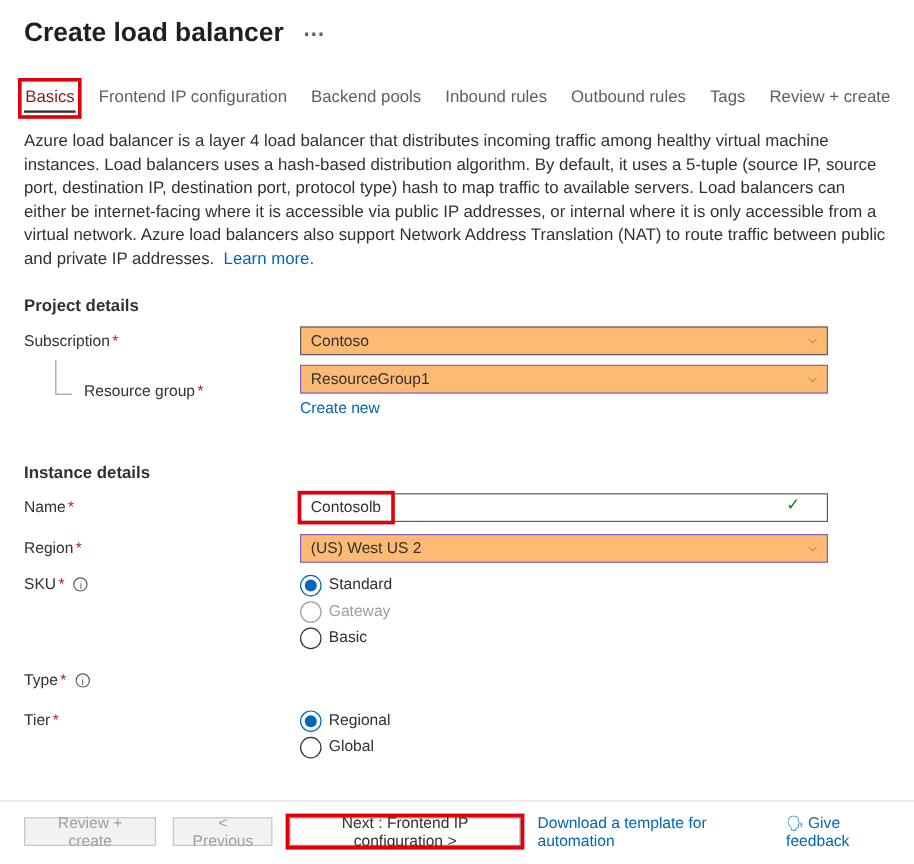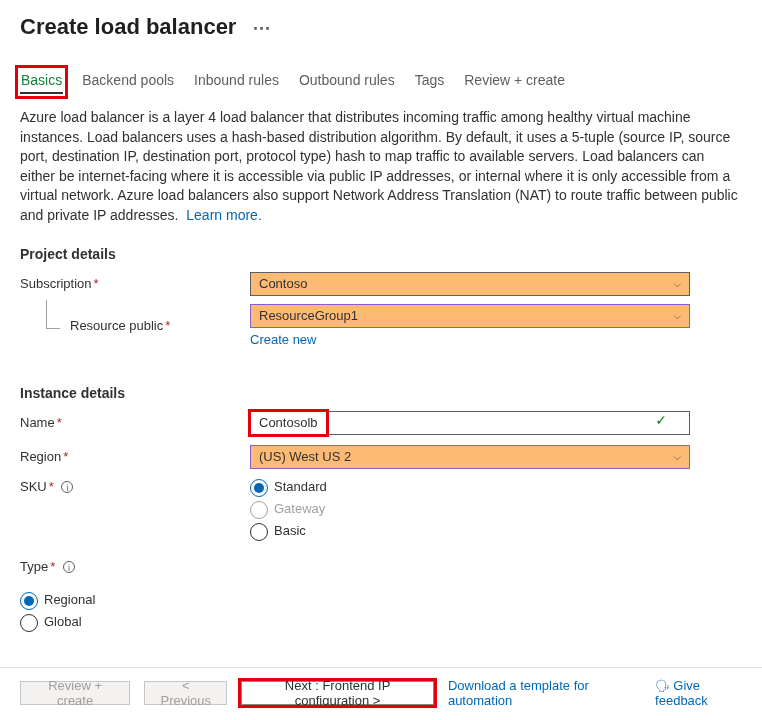--- a/index.html
+++ b/index.html
@@ -40,21 +40,21 @@
     margin-bottom: 14px;
     font-size: 14px;
   }
   .tab {
     color: #605e5c;
     cursor: pointer;
     padding: 2px 1px 4px 1px;
     white-space: nowrap;
   }
   .tab.active {
-    color: #15803d;
+    color: #7f1d1d;
     font-weight: 400;
     border-bottom: 2px solid #323130;
   }
   .hl-red {
     outline: 3px solid #e1000a;
     outline-offset: 0;
   }
   .tab.hl-red { outline-offset: 2px; }
 
   
@@ -248,20 +248,21 @@
 <body>
 
 <div class="page">
   <h1 class="page-title">
     <span>Create load balancer</span>
     <span class="ellipsis">⋯</span>
   </h1>
 
   <div class="tabs">
     <div class="tab active hl-red">Basics</div>
+    <div class="tab">Frontend IP configuration</div>
     <div class="tab">Backend pools</div>
     <div class="tab">Inbound rules</div>
     <div class="tab">Outbound rules</div>
     <div class="tab">Tags</div>
     <div class="tab">Review + create</div>
   </div>
 
   <div class="description">
     <span>Azure load balancer is a layer 4 load balancer that distributes incoming traffic among healthy virtual machine instances. Load balancers uses a hash-based distribution algorithm. By default, it uses a 5-tuple (source IP, source port, destination IP, destination port, protocol type) hash to map traffic to available servers. Load balancers can either be internet-facing where it is accessible via public IP addresses, or internal where it is only accessible from a virtual network. Azure load balancers also support Network Address Translation (NAT) to route traffic between public and private IP addresses.</span>&nbsp;&nbsp;<a class="link">Learn more.</a>
   </div>
@@ -275,21 +276,21 @@
     <div class="control">
       <div class="dropdown">
         <span>Contoso</span>
         <span class="chev">⌵</span>
       </div>
     </div>
   </div>
 
   <div class="form-row">
     <div class="label indent">
-      <span>Resource public</span><span class="req">*</span>
+      <span>Resource group</span><span class="req">*</span>
     </div>
     <div class="control">
       <div class="dropdown purple">
         <span>ResourceGroup1</span>
         <span class="chev">⌵</span>
       </div>
       <div class="sub-link"><a class="link">Create new</a></div>
     </div>
   </div>
 
@@ -347,20 +348,23 @@
       <span>Type</span><span class="req">*</span>
       <span class="info-icon">i</span>
     </div>
     <div class="control">
       <div class="radio-group">
       </div>
     </div>
   </div>
 
   <div class="form-row" style="align-items:flex-start;margin-top:18px;">
+    <div class="label">
+      <span>Tier</span><span class="req">*</span>
+    </div>
     <div class="control">
       <div class="radio-group">
         <div class="radio-opt selected">
           <span class="radio-circle"></span>
             <span>Regional</span>
         </div>
         <div class="radio-opt">
           <span class="radio-circle"></span>
             <span>Global</span>
         </div>

